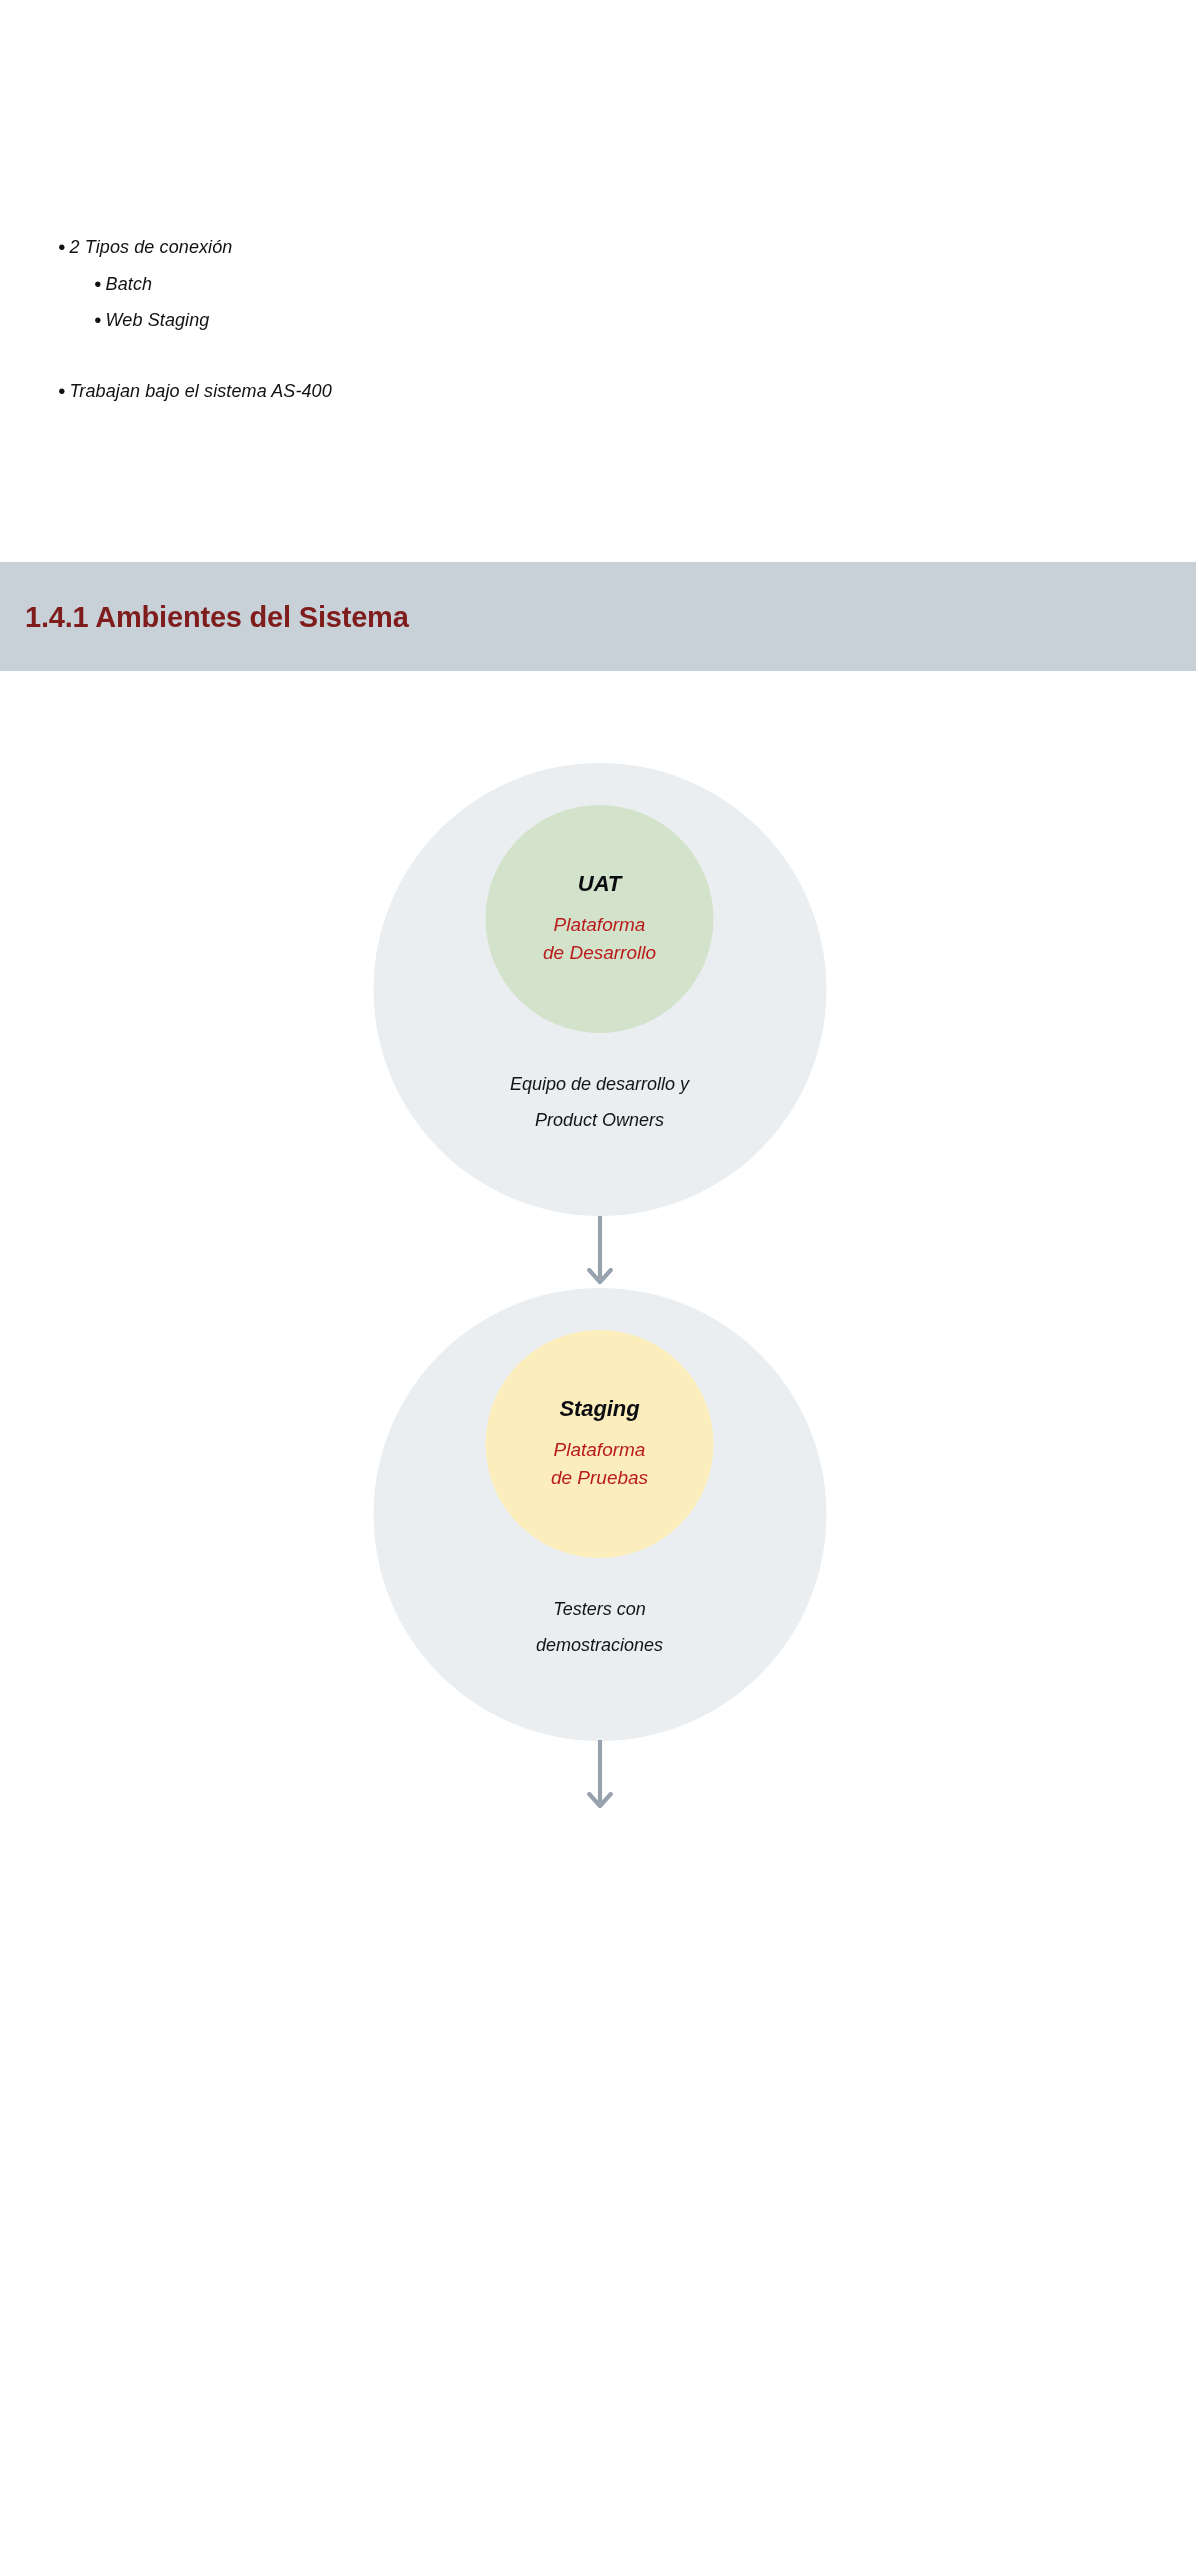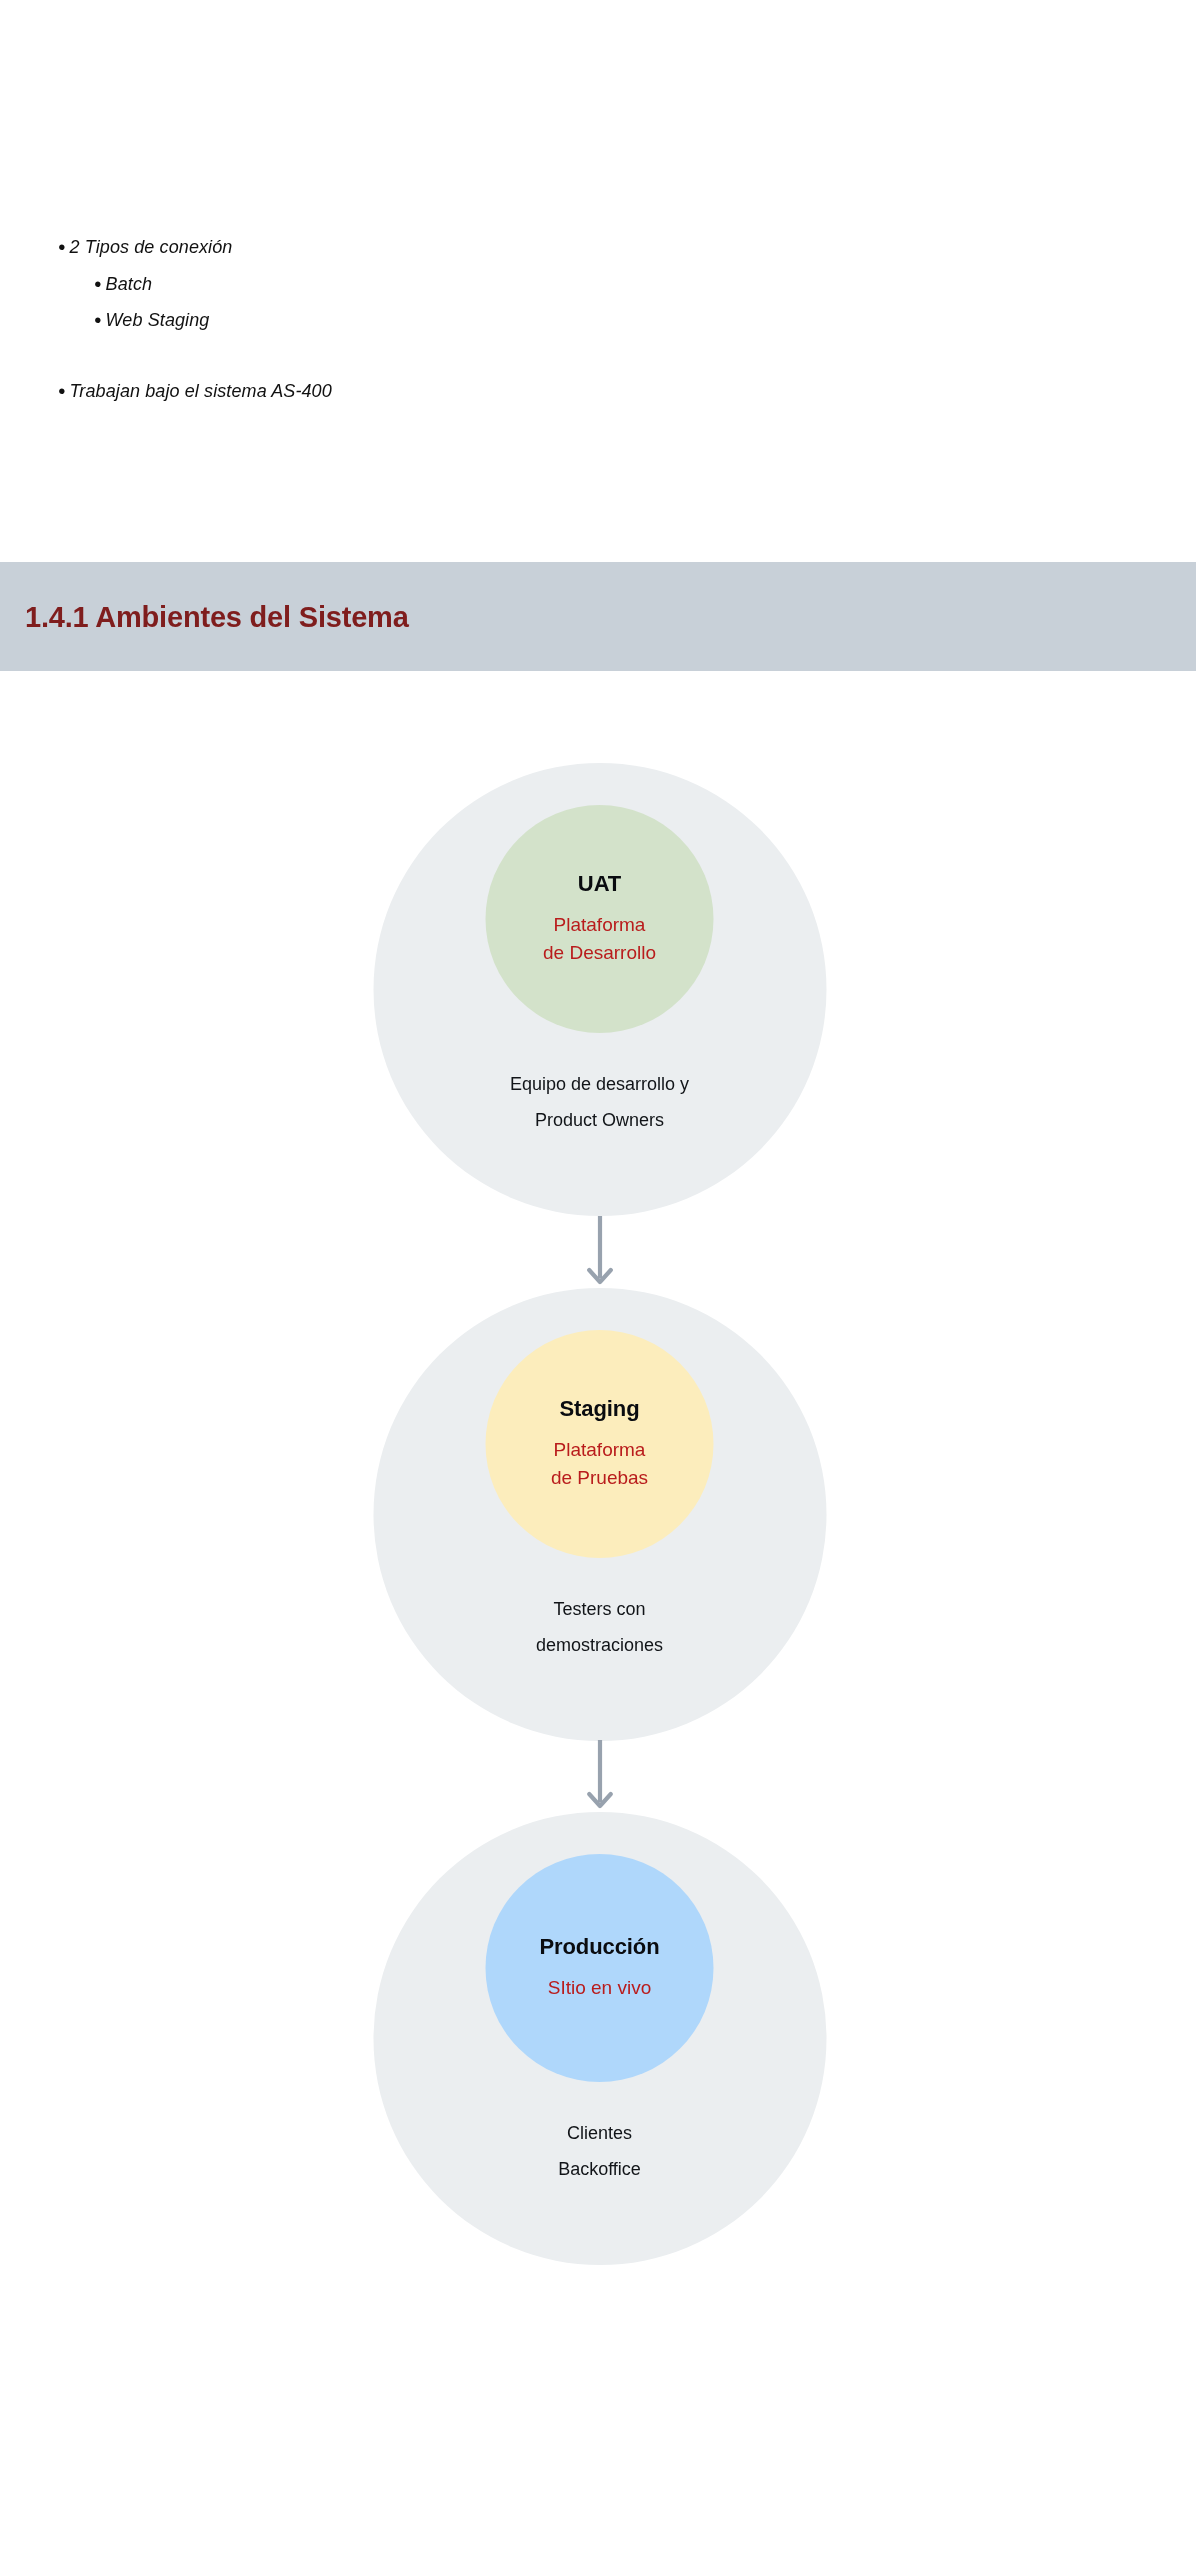--- a/index.html
+++ b/index.html
@@ -108,20 +108,21 @@
   }
 
   .env-node {
     position: absolute;
     left: 50%;
     transform: translateX(-50%);
     width: 453px;
     height: 453px;
     border-radius: 50%;
     background: #EBEEF0;
+    font-style: italic;
   }
 
   .env-inner {
     position: absolute;
     left: 50%;
     transform: translateX(-50%);
     top: 42px;
     width: 228px;
     height: 228px;
     border-radius: 50%;
@@ -248,25 +249,17 @@
 demostraciones</div>
     </div>
 
     <div class="connector connector-2">
       <svg width="36" height="72" viewBox="0 0 60 120" aria-hidden="true">
         <line x1="30" y1="0" x2="30" y2="104" stroke="#98A2AE" stroke-width="7"></line>
         <polyline points="12,90 30,110 48,90" fill="none" stroke="#98A2AE" stroke-width="7" stroke-linecap="round" stroke-linejoin="round"></polyline>
       </svg>
     </div>
 
-    <div class="env-node node-produccion">
-      <div class="env-inner produccion">
-        <div class="env-name">Producción</div>
-        <div class="env-desc">SItio en vivo</div>
-      </div>
-      <div class="env-audience">Clientes
-Backoffice</div>
-    </div>
 
   </div>
 
 </div>
 
 
 </body></html>

